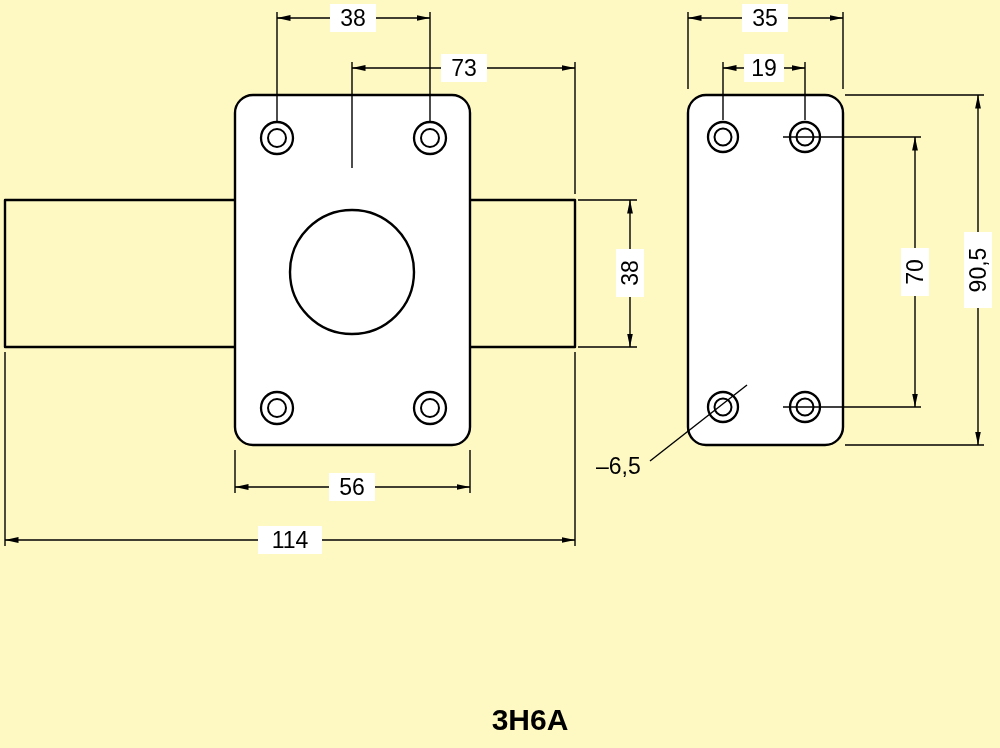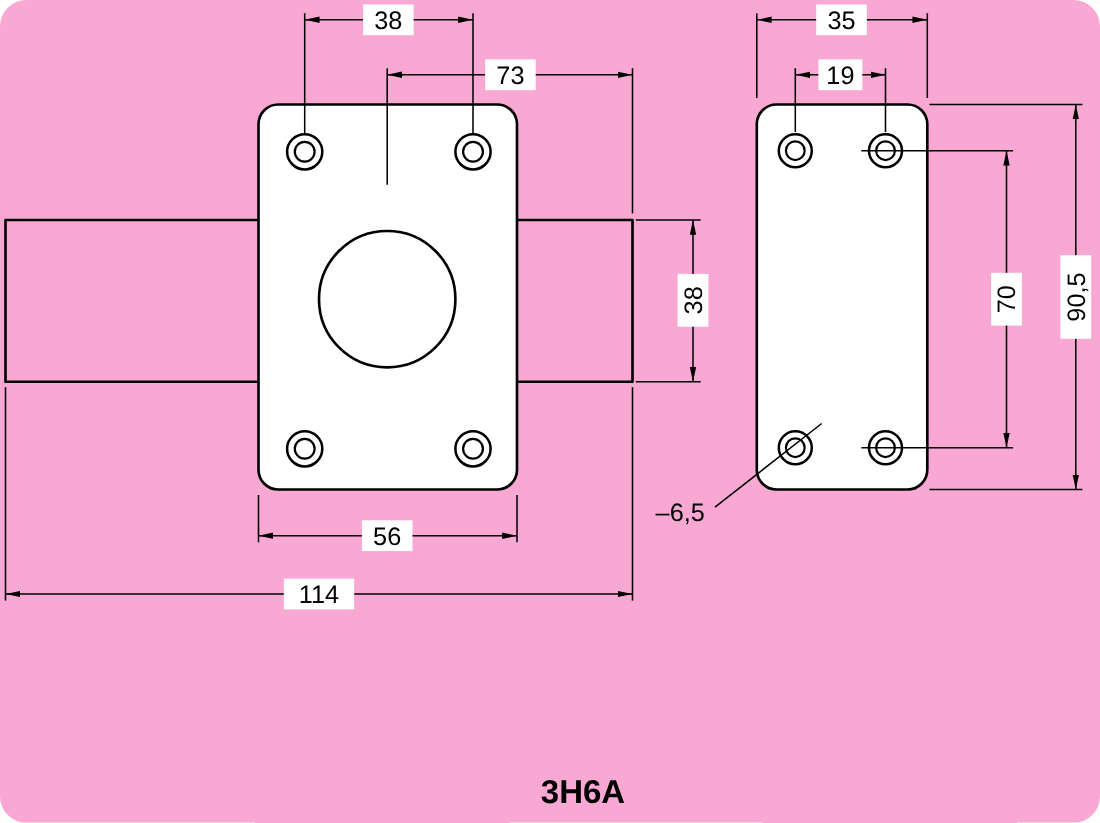--- a/index.html
+++ b/index.html
@@ -8,22 +8,21 @@
     background: #ffffff;
     width: 1000px;
     height: 748px;
     overflow: hidden;
     font-family: "Liberation Sans", sans-serif;
   }
   .sheet {
     position: relative;
     width: 1000px;
     height: 748px;
-    background: #f9a8d4;
-    border-radius: 24px;
+    background: #fef9c3;
   }
   svg { display: block; }
 
   
   .obj {
     fill: none;
     stroke: #000;
     stroke-width: 2.4;
     stroke-linejoin: round;
     stroke-linecap: round;

